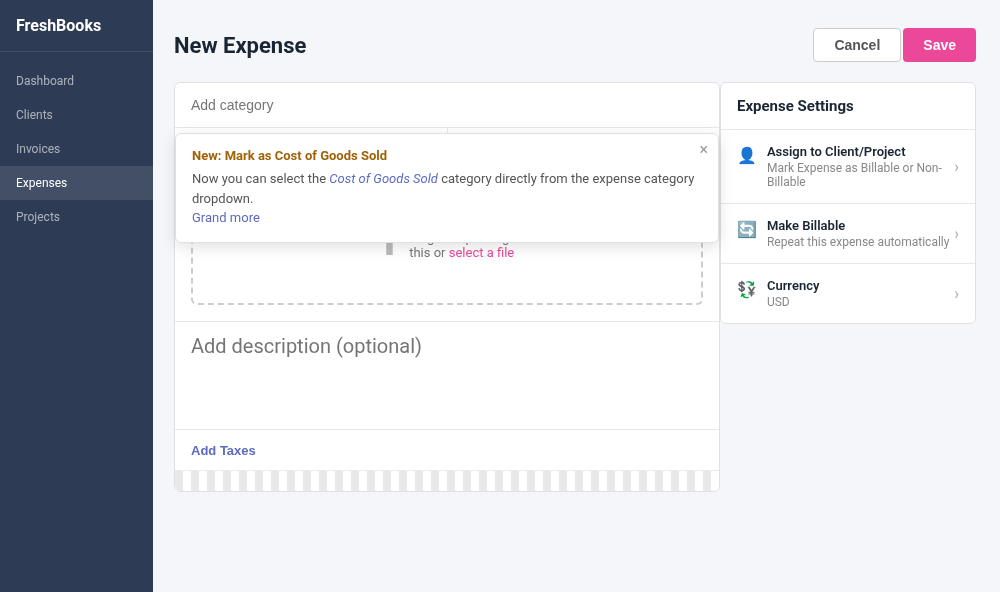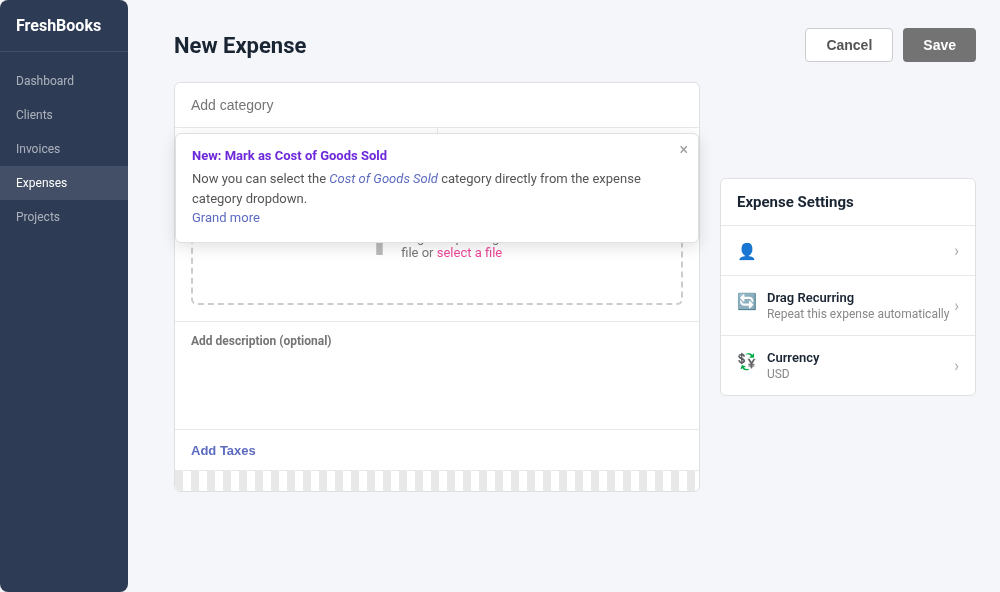--- a/index.html
+++ b/index.html
@@ -7,23 +7,22 @@
       font-family: -apple-system, BlinkMacSystemFont, 'Segoe UI', Roboto, sans-serif;
       background: #f5f6fa;
       color: #333;
       font-size: 14px;
     }
 
     
     .sidebar {
       position: fixed;
       left: 0; top: 0; bottom: 0;
-      width: 128px;
+      width: 153px;
       background: #2d3b55;
-      border-radius: 8px;
     }
 
     
     .main-wrapper {
       margin-left: 150px;
       min-height: 592px;
       padding: 28px 24px;
       background: #f5f6fa;
     }
 
@@ -36,50 +35,49 @@
     }
 
     .page-title {
       font-size: 22px;
       font-weight: 700;
       color: #1a2533;
     }
 
     .header-buttons {
       display: flex;
-      gap: 10px;
+      gap: 2px;
     }
 
     .btn-cancel {
       padding: 8px 20px;
       border: 1px solid #ccc;
       background: #fff;
       border-radius: 4px;
       cursor: pointer;
       font-size: 14px;
       color: #555;
       font-weight: 600;
     }
 
     .btn-save {
       padding: 8px 20px;
       border: none;
-      background: #737373;
+      background: #ec4899;
       border-radius: 4px;
       cursor: pointer;
       font-size: 14px;
       color: #fff;
       font-weight: 600;
     }
 
     
     .content-layout {
       display: flex;
-      gap: 20px;
-      align-items: center;
+      align-items: flex-start;
     }
 
     
     .left-panel {
       flex: 1;
       background: #fff;
       border-radius: 6px;
       border: 1px solid #e0e0e0;
       overflow: visible;
       position: relative;
@@ -121,21 +119,21 @@
       right: 10px;
       cursor: pointer;
       color: #999;
       font-size: 16px;
       line-height: 1;
     }
 
     .tooltip-title {
       font-weight: 700;
       font-size: 13px;
-      color: #6d28d9;
+      color: #a16207;
       margin-bottom: 6px;
     }
 
     .tooltip-body {
       font-size: 13px;
       color: #555;
       line-height: 1.5;
     }
 
     .tooltip-body .highlight {
@@ -212,26 +210,25 @@
       padding: 12px 16px;
       border-top: 1px solid #e8e8e8;
       border-bottom: 1px solid #e8e8e8;
     }
 
     .description-textarea {
       width: 100%;
       border: none;
       outline: none;
       resize: none;
-      font-size: 12px;
+      font-size: 20px;
       color: #a16207;
       background: transparent;
       min-height: 80px;
       font-family: inherit;
-      font-weight: bold;
     }
 
     
     .add-taxes-row {
       padding: 12px 16px;
       border-bottom: 1px solid #e8e8e8;
     }
 
     .add-taxes-btn {
       background: none;
@@ -411,21 +408,21 @@
         <div class="amount-field">
           <input class="field-input" type="text" placeholder="Amount" style="">
         </div>
       </div>
 
       <div class="upload-zone">
         <span class="upload-icon">⬆</span>
         <div class="upload-text">
           <span>Drag receipt image</span>
           <br>
-          <span>file or</span>
+          <span>this or</span>
           <a href="#" class="upload-link">select a file</a>
         </div>
       </div>
 
       <div class="description-area">
         <textarea class="description-textarea" placeholder="Add description (optional)" style=""></textarea>
       </div>
 
       <div class="add-taxes-row">
         <button class="add-taxes-btn">Add Taxes</button>
@@ -435,29 +432,33 @@
       <div class="wave-decoration"></div>
 
     </div>
 
     <div class="right-panel">
       <div class="settings-title">Expense Settings</div>
 
       <div class="settings-item">
         <div class="settings-item-left">
           <span class="settings-item-icon">👤</span>
+          <div class="settings-item-content">
+            <div class="settings-item-title">Assign to Client/Project</div>
+            <div class="settings-item-subtitle">Mark Expense as Billable or Non-Billable</div>
+          </div>
         </div>
         <span class="chevron-right">›</span>
       </div>
 
       <div class="settings-item">
         <div class="settings-item-left">
           <span class="settings-item-icon">🔄</span>
           <div class="settings-item-content">
-            <div class="settings-item-title">Drag Recurring</div>
+            <div class="settings-item-title">Make Billable</div>
             <div class="settings-item-subtitle">Repeat this expense automatically</div>
           </div>
         </div>
         <span class="chevron-right">›</span>
       </div>
 
       <div class="settings-item">
         <div class="settings-item-left">
           <span class="settings-item-icon">💱</span>
           <div class="settings-item-content">

